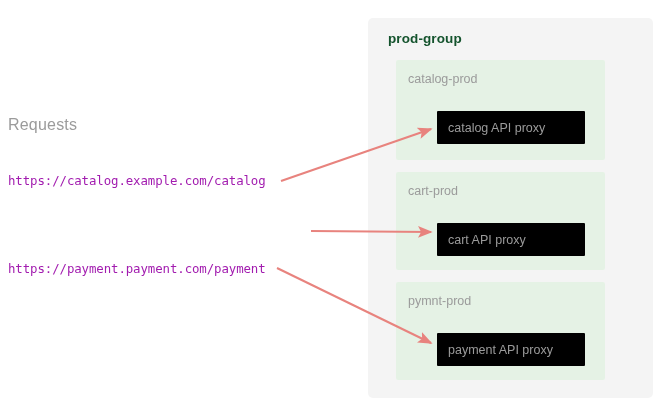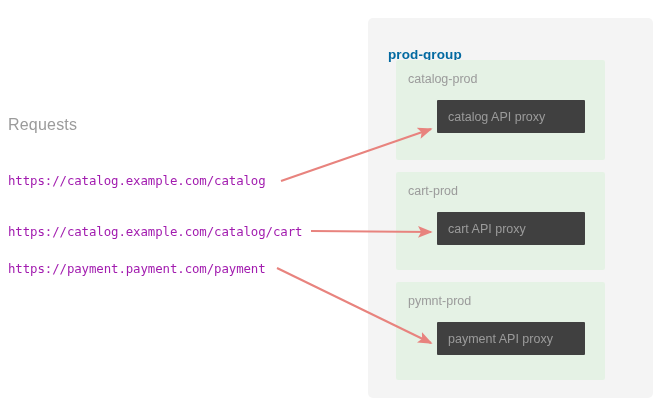--- a/index.html
+++ b/index.html
@@ -68,24 +68,23 @@
     height: 380px;
     background: #f4f4f4;
     border-radius: 5px;
   }
   #prod-group-title {
     position: absolute;
     left: 20px;
     top: 13px;
     font-size: 13.5px;
     font-weight: bold;
-    color: #0369a1;
+    color: #14532d;
     letter-spacing: 0.1px;
     white-space: nowrap;
-    margin-top: 16px;
   }
 
   .namespace-box {
     position: absolute;
     left: 28px;
     width: 209px;
     background: #e5f2e5;
     border-radius: 2px;
     text-decoration: underline;
   }
@@ -98,24 +97,24 @@
     left: 12px;
     top: 12px;
     font-size: 12.5px;
     color: #9b9b9b;
     white-space: nowrap;
   }
 
   .proxy-box {
     position: absolute;
     left: 41px;
-    top: 40px;
+    top: 51px;
     width: 148px;
     height: 33px;
-    background: #404040;
+    background: #000000;
     border-radius: 1px;
   }
   .proxy-label {
     position: absolute;
     left: 11px;
     top: 0;
     height: 33px;
     display: flex;
     align-items: center;
     font-size: 12.5px;
@@ -126,21 +125,20 @@
 </head>
 <body>
 
 <div id="canvas">
 
   <div id="requests-section">
     <div id="requests-heading">Requests</div>
 
     <div class="request-url" id="request-url-0">https://catalog.example.com/catalog</div>
 
-    <div class="request-url" id="request-url-1">https://catalog.example.com/catalog/cart</div>
 
     <div class="request-url" id="request-url-2">https://payment.payment.com/payment</div>
   </div>
 
   <div id="prod-group-panel">
     <div id="prod-group-title">prod-group</div>
 
     <div class="namespace-box" id="namespace-box-0">
       <div class="namespace-label">catalog-prod</div>
       <div class="proxy-box">

